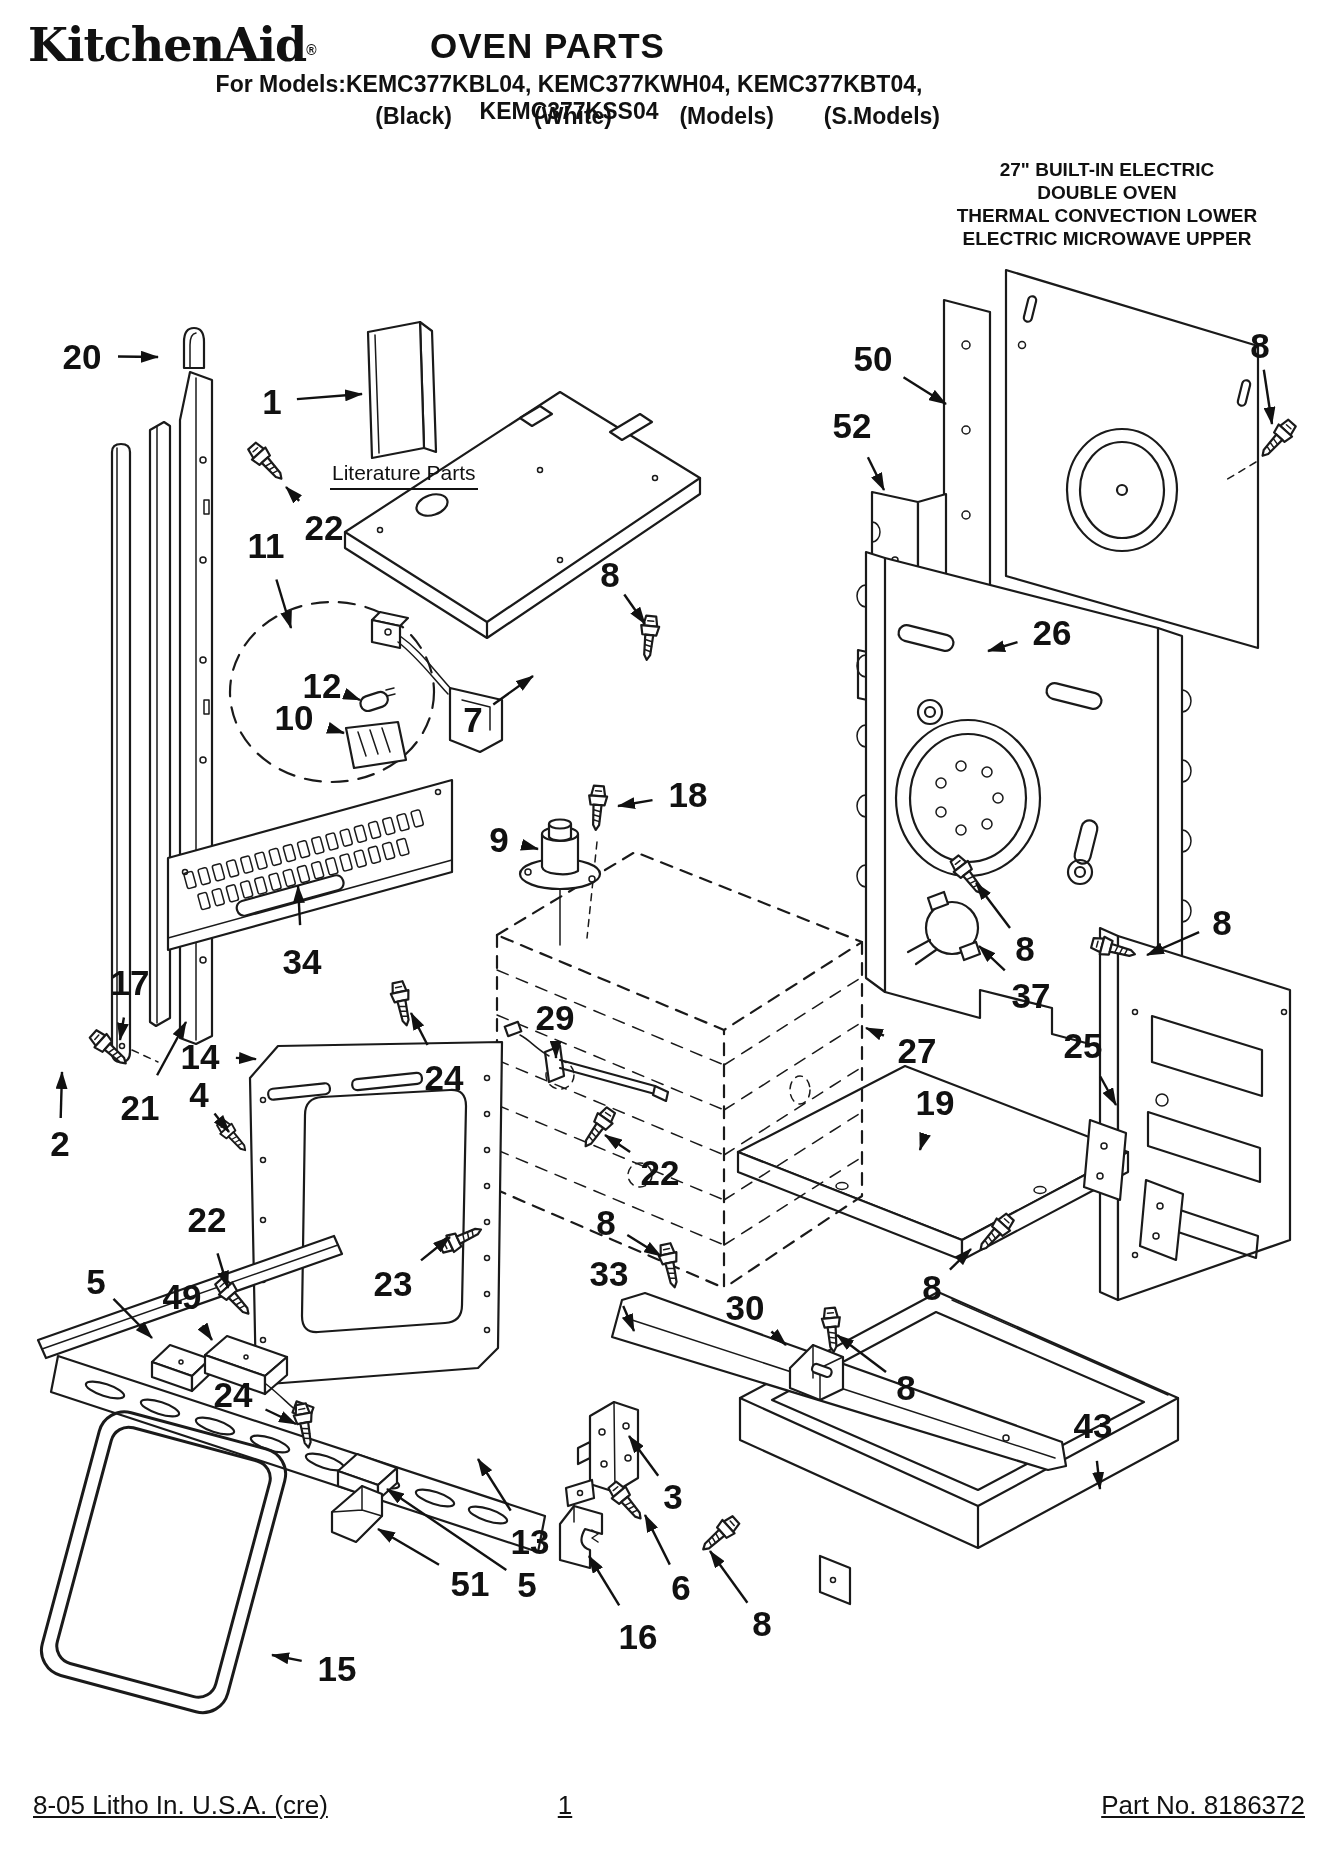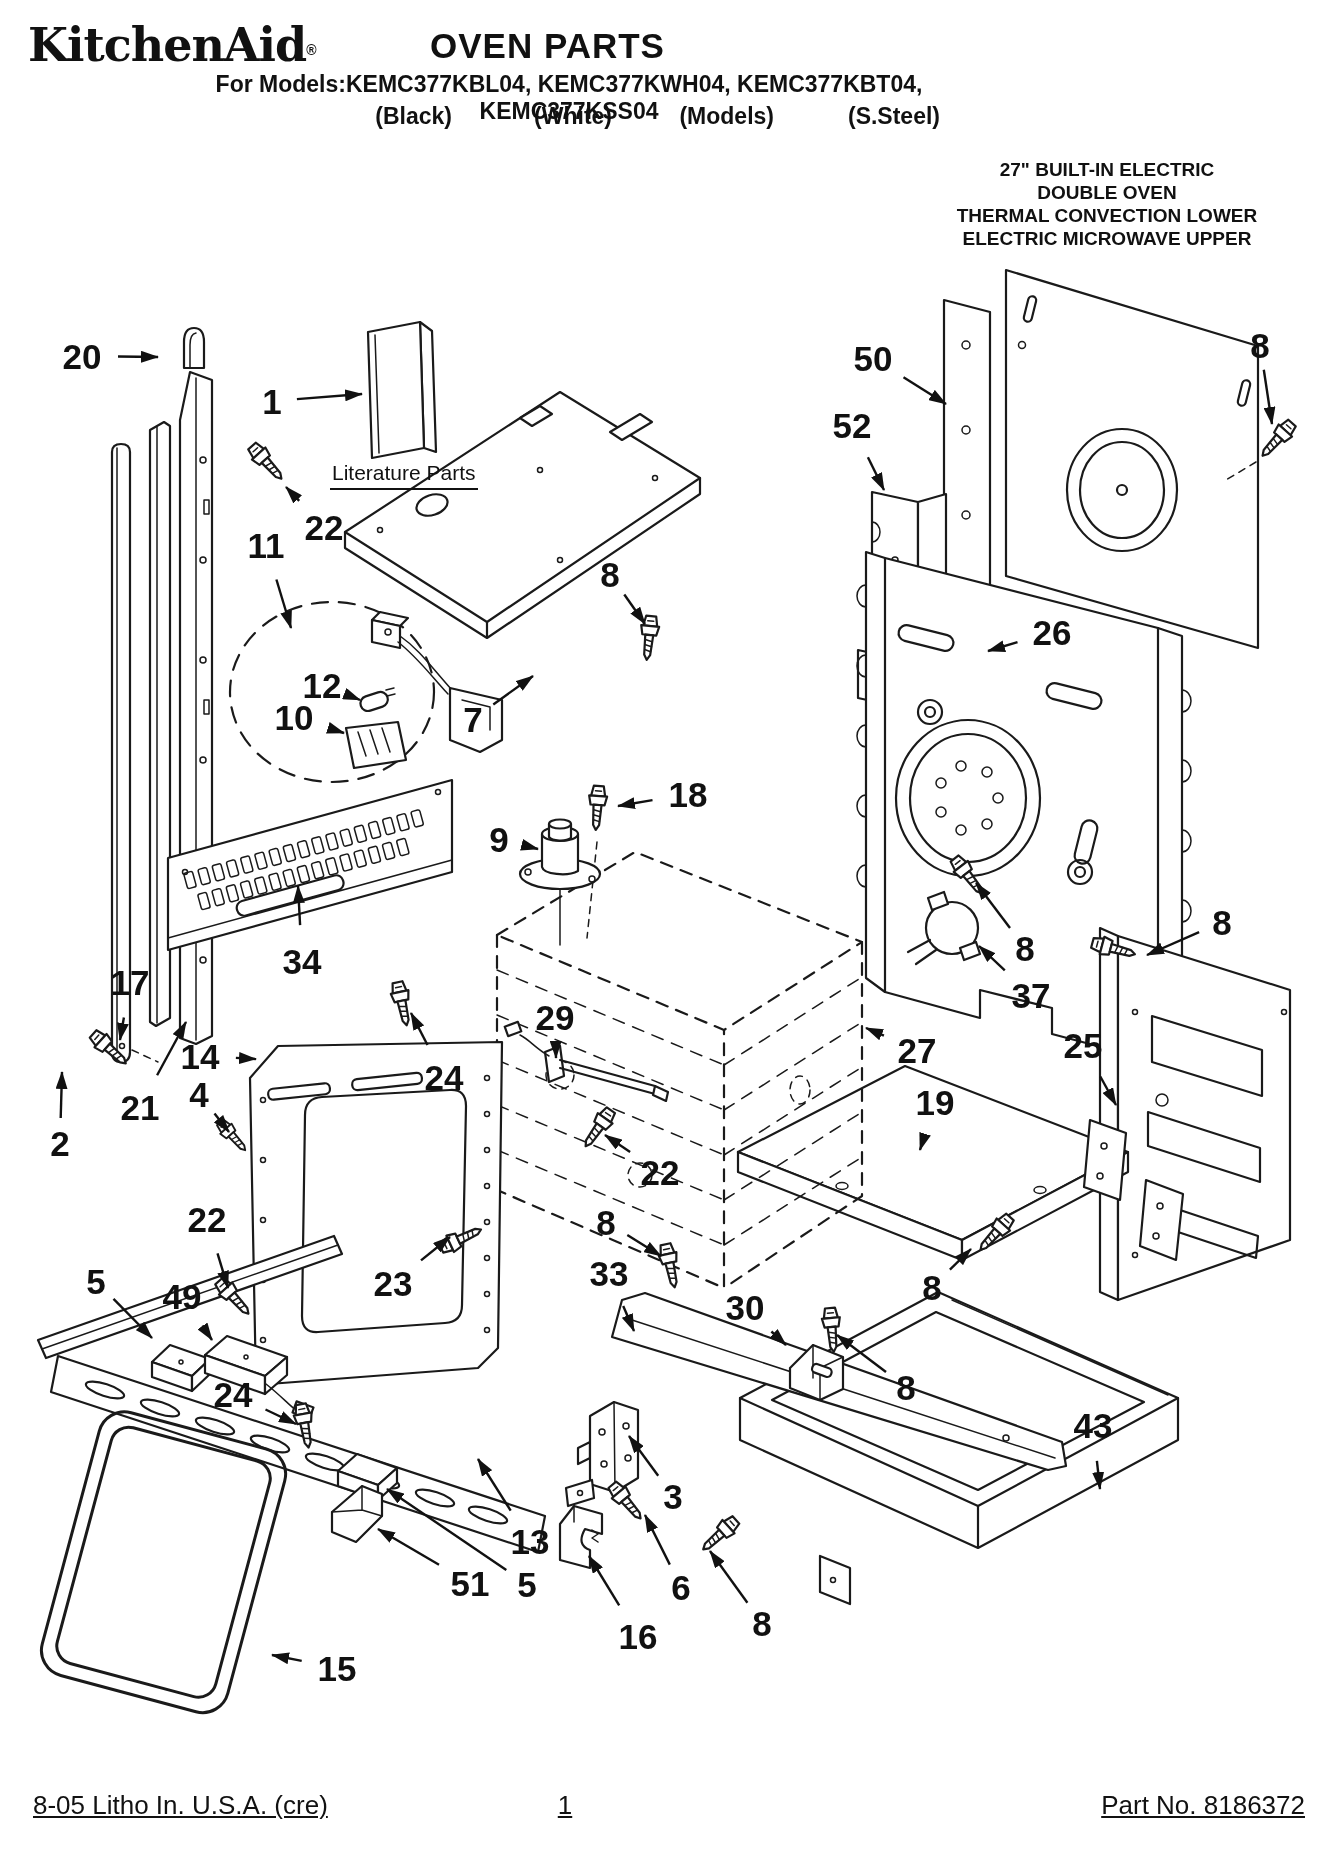--- a/index.html
+++ b/index.html
@@ -28,21 +28,21 @@
 <body>
 
 <div class="page">
 
   <div class="abs brand"><span>KitchenAid</span><span class="reg">®</span></div>
   <div class="abs title">OVEN PARTS</div>
   <div class="abs models">For Models:KEMC377KBL04, KEMC377KWH04, KEMC377KBT04, KEMC377KSS04</div>
   <div class="abs colorlbl" style="left:292px">(Black)</div>
   <div class="abs colorlbl" style="left:452px">(White)</div>
   <div class="abs colorlbl" style="left:614px">(Models)</div>
-  <div class="abs colorlbl" style="left:780px">(S.Steel)</div>
+  <div class="abs colorlbl" style="left:780px">(S.Models)</div>
   <div class="abs desc">
     <div>27" BUILT-IN ELECTRIC</div>
     <div>DOUBLE OVEN</div>
     <div>THERMAL CONVECTION LOWER</div>
     <div>ELECTRIC MICROWAVE UPPER</div>
   </div>
 
   <svg class="canvas" width="1339" height="1849" viewBox="0 0 1339 1849">
     <defs>
       <marker id="arrow" viewBox="0 0 18 12" refX="17" refY="6" markerWidth="18" markerHeight="12" markerUnits="userSpaceOnUse" orient="auto">

